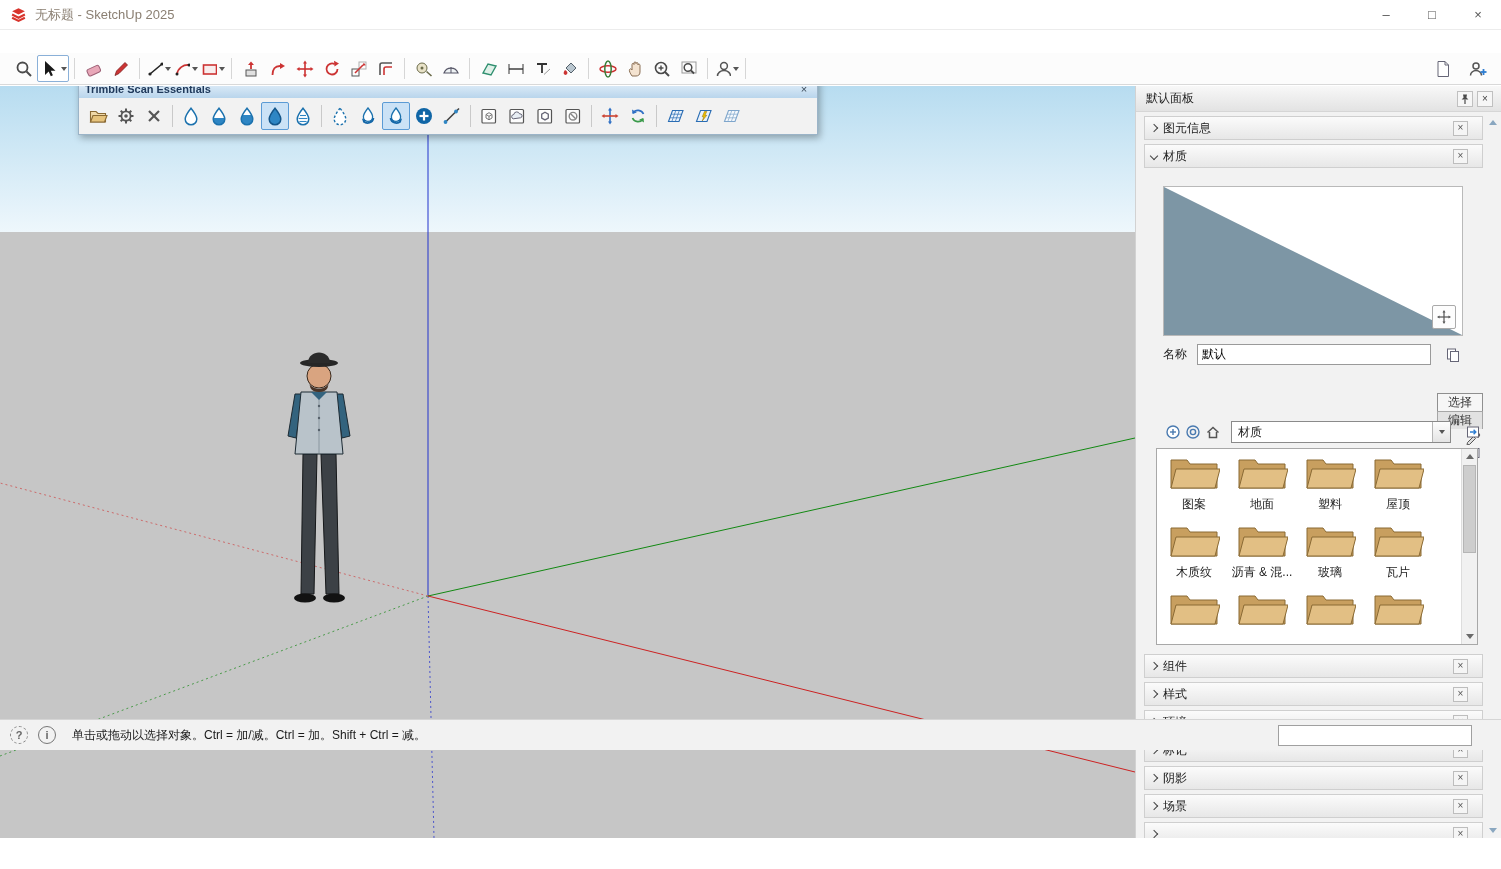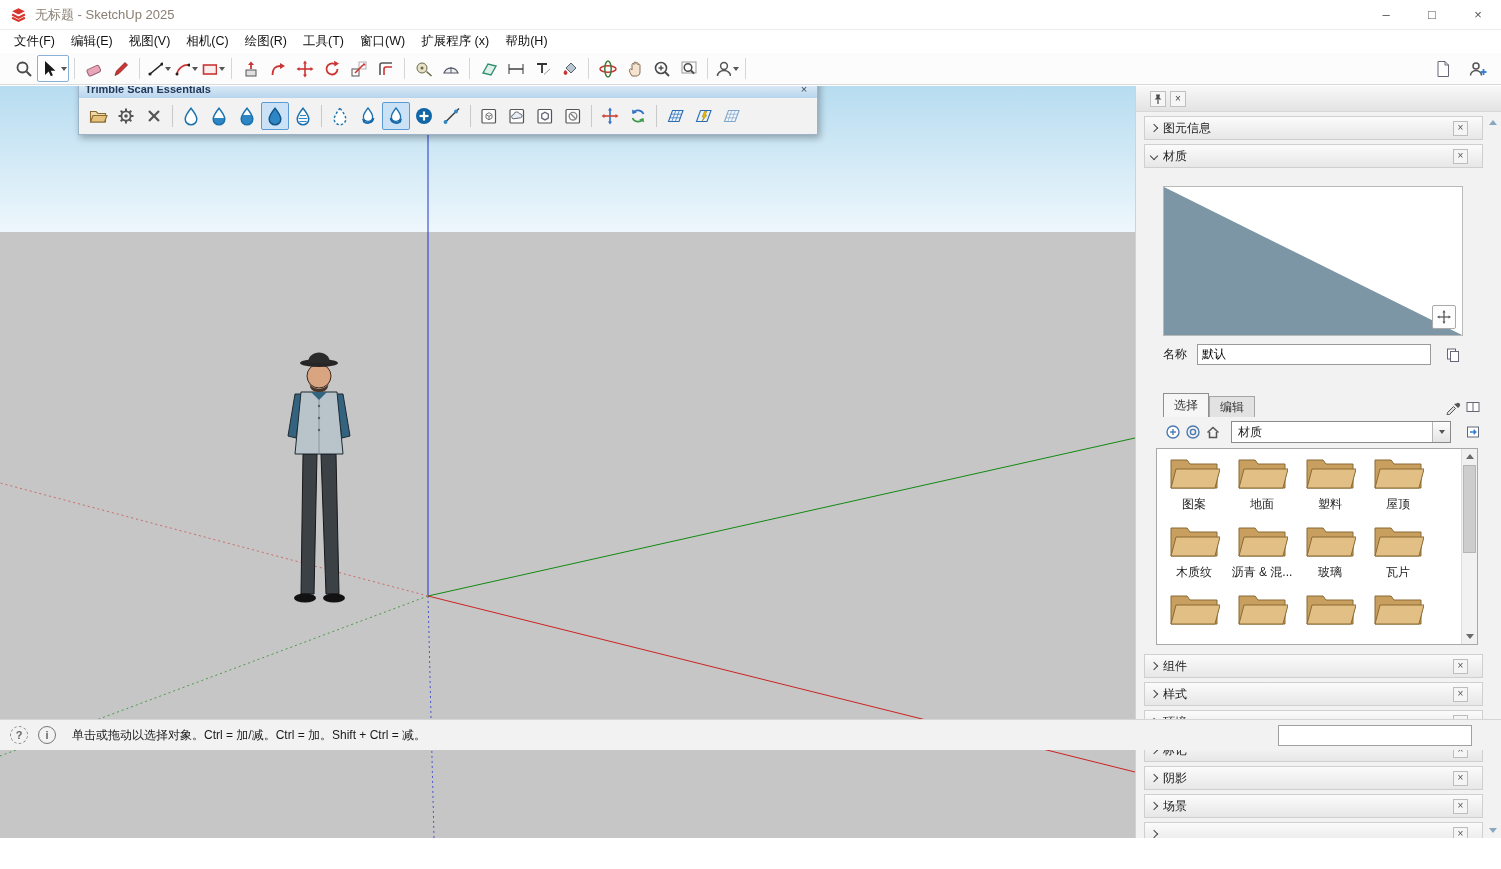--- a/index.html
+++ b/index.html
@@ -55,21 +55,21 @@
   .materials-body { margin:0 18px 0 8px; }
   .mat-preview { position:relative; width:300px; height:150px; margin:18px 0 0 19px; background:#fff; border:1px solid #b9b9b9; }
   .mat-preview svg { display:block; }
   .preview-drag-btn { position:absolute; right:6px; bottom:6px; width:24px; height:24px; background:#fdfdfd; border:1px solid #aaa; border-radius:2px; display:flex; align-items:center; justify-content:center; }
   .name-row { display:flex; align-items:center; margin:8px 0 0 19px; }
   .name-label { font-size:12px; color:#222; width:34px; }
   .name-input { width:234px; height:21px; border:1px solid #9a9a9a; background:#fff; font-family:"Liberation Sans",sans-serif; font-size:12px; padding:0 4px; }
   .name-row .icon-btn { margin-left:12px; }
   .icon-btn { width:20px; height:20px; display:flex; align-items:center; justify-content:center; }
 
-  .tabs-row { display:flex; align-items:flex-end; margin:28px 0 0 19px; height:24px; }
+  .tabs-row { display:flex; align-items:flex-end; margin:28px 0 0 19px; height:24px;flex-direction:column; }
   .tab { height:21px; padding:0 10px; display:flex; align-items:center; font-size:12px; background:#e2e2e2; border:1px solid #a6a6a6; border-bottom:none; color:#333; }
   .tab.active { height:24px; background:#f6f6f6; border-color:#8f8f8f; position:relative; z-index:2; }
   .tabs-row .spacer { flex:1; }
   .mat-toolbar-row { display:flex; align-items:center; margin:4px 0 0 19px; }
   .mat-dropdown { width:220px; height:22px; border:1px solid #8a8a8a; background:#fff; display:flex; align-items:center; margin-left:8px; }
   .mat-dropdown .dd-text { flex:1; padding-left:6px; font-size:12px; }
   .dd-btn { width:18px; height:20px; background:linear-gradient(#fdfdfd,#e4e4e4); border-left:1px solid #b5b5b5; display:flex; align-items:center; justify-content:center; }
   .mat-toolbar-row .open-pane { margin-left:12px; }
 
   .folder-list { position:relative; width:322px; height:197px; margin:5px 0 0 12px; background:#fff; border:1px solid #a8a8a8; overflow:hidden; }
@@ -109,31 +109,20 @@
         </svg>
     </span>
     <span class="title">无标题 - SketchUp 2025</span>
     <div class="win-controls">
       <div class="win-btn">–</div>
       <div class="win-btn">□</div>
       <div class="win-btn">×</div>
     </div>
   </div>
 
-  <div class="menubar">
-    <span class="menu-item">文件(F)</span>
-    <span class="menu-item">编辑(E)</span>
-    <span class="menu-item">视图(V)</span>
-    <span class="menu-item">相机(C)</span>
-    <span class="menu-item">绘图(R)</span>
-    <span class="menu-item">工具(T)</span>
-    <span class="menu-item">窗口(W)</span>
-    <span class="menu-item">扩展程序 (x)</span>
-    <span class="menu-item">帮助(H)</span>
-  </div>
 
   <div class="toolbar">
     <div class="tool-btn">
         <svg width="20" height="20">
           <circle cx="8.5" cy="8.5" r="5" fill="none" stroke="#4a4a4a" stroke-width="1.8"></circle>
           <line x1="12.5" y1="12.5" x2="17" y2="17" stroke="#4a4a4a" stroke-width="2"></line>
         </svg>
       </div>
     <div class="select-group">
       <svg width="20" height="20">
@@ -522,20 +511,21 @@
                 <polygon points="3.5,15.5 7.5,4.5 18,4.5 14,15.5" fill="#f4f8fc" stroke="#7fa6cc" stroke-width="1.1"></polygon>
                 <path d="M6.2 8.2 H16.7 M4.9 11.8 H15.4 M10.8 4.5 L6.8 15.5 M14.3 4.5 L10.3 15.5" stroke="#7fa6cc" stroke-width=".7" fill="none"></path>
               </svg>
             </div>
         </div>
       </div>
     </div>
 
     <div class="panel">
       <div class="panel-header">
+        <span class="panel-title">默认面板</span>
         <span class="ph-btn">
             <svg width="12" height="12">
               <path d="M4 1.5 h4 l-.6 3 l2 2 h-6.8 l2 -2 Z" fill="#4a4a4a"></path>
               <line x1="6" y1="6.5" x2="6" y2="11" stroke="#4a4a4a" stroke-width="1.2"></line>
             </svg>
           </span>
         <span class="ph-btn">×</span>
       </div>
 
       <div class="section-bar">

